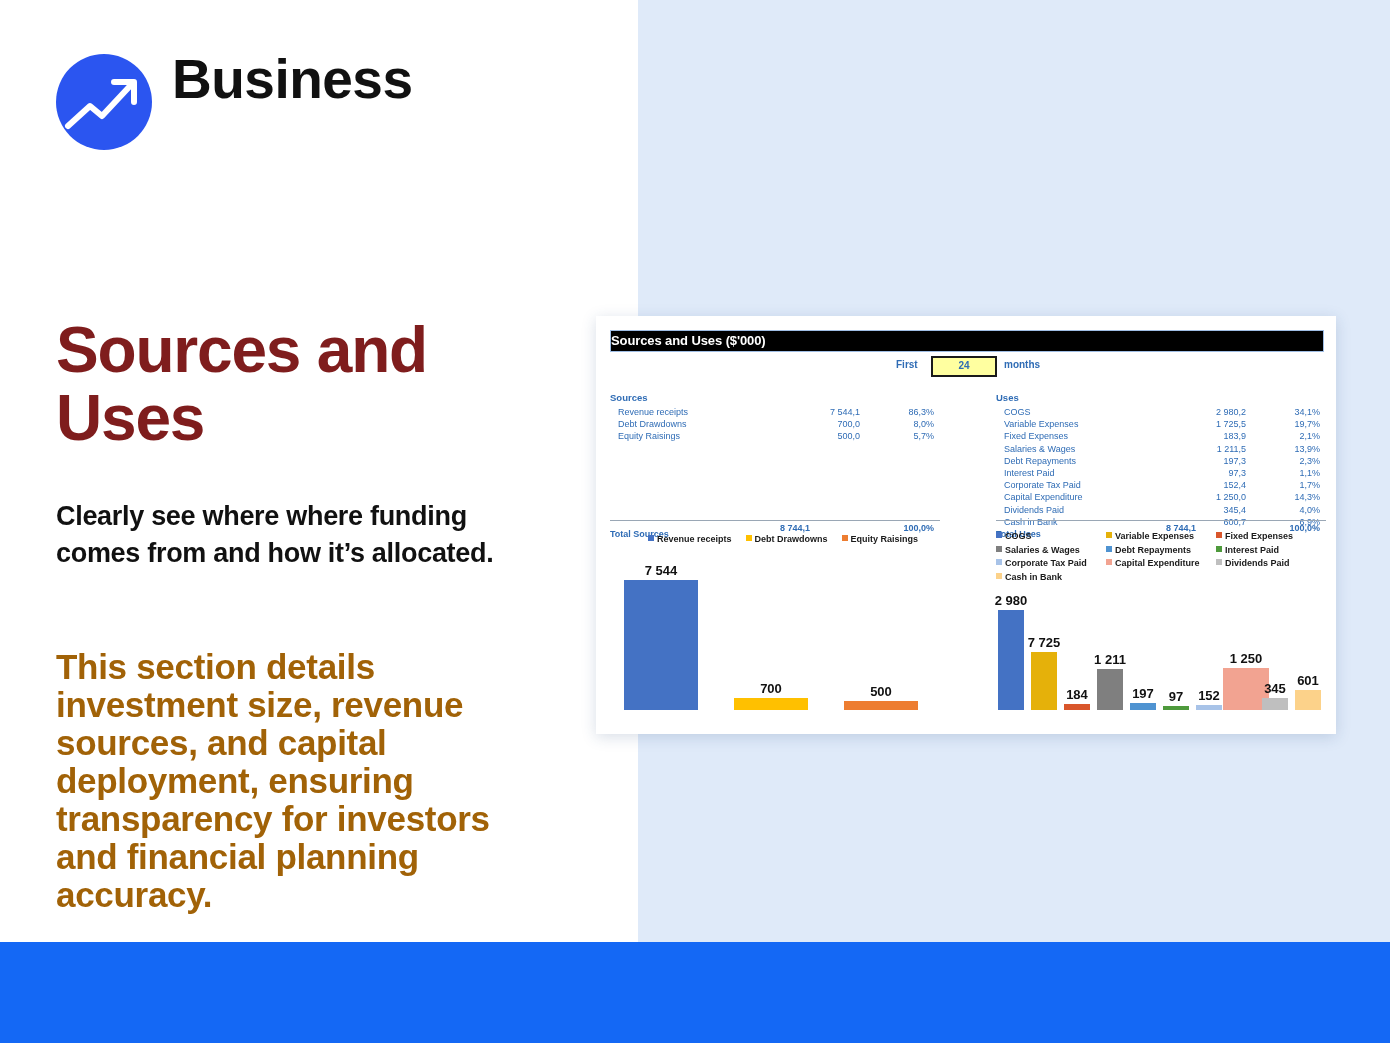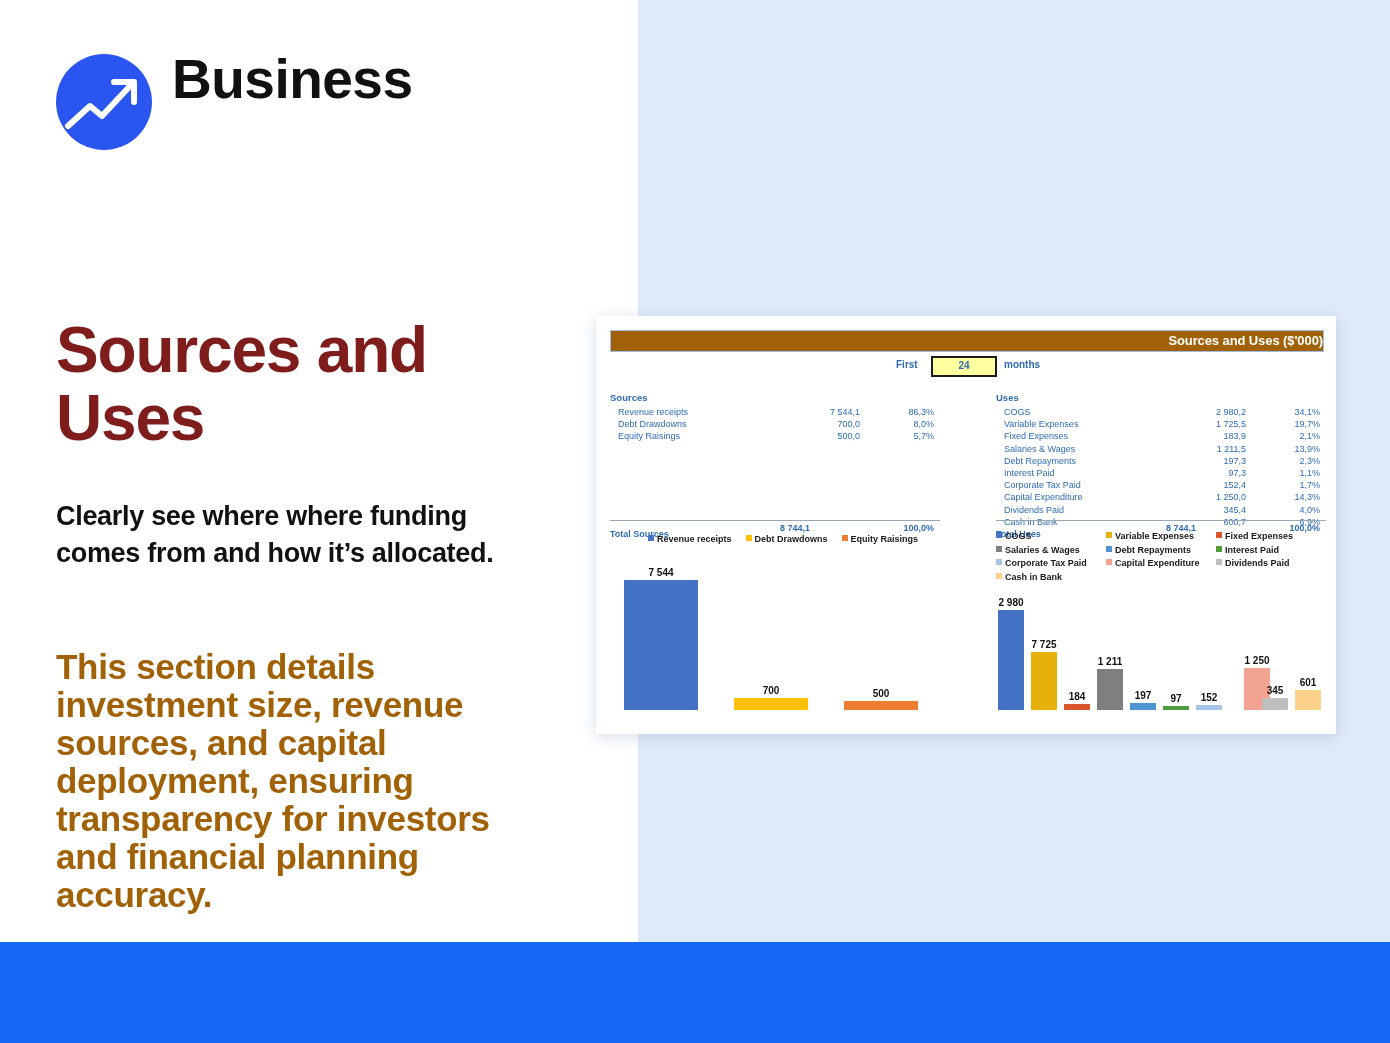--- a/index.html
+++ b/index.html
@@ -49,23 +49,23 @@
     letter-spacing:-0.3px;
   }
   
   #card{
     position:absolute;left:596px;top:316px;width:740px;height:418px;
     background:#ffffff;
     box-shadow:0 3px 14px rgba(40,70,120,0.18);
   }
   #card-title{
     position:absolute;left:14px;top:14px;width:712px;height:20px;
-    background:#a16207;border:1px solid #9fbde4;
+    background:#000000;border:1px solid #9fbde4;
     color:#ffffff;font-size:13px;font-weight:bold;
-    text-align:right;line-height:20px;letter-spacing:-0.1px;
+    text-align:left;line-height:20px;letter-spacing:-0.1px;
   }
   
   #months-row{position:absolute;left:300px;top:40px;height:18px;}
   #months-first{
     position:absolute;left:0;top:0;color:#2f6cb5;font-size:10px;font-weight:bold;line-height:18px;
   }
   #months-box{
     position:absolute;left:35px;top:0;width:62px;height:17px;
     background:#ffffa0;border:2px solid #1a1a1a;
     color:#2f6cb5;font-size:10px;font-weight:bold;text-align:center;line-height:15px;
@@ -97,21 +97,21 @@
   #legend-uses .li{display:inline-block;width:110px;white-space:nowrap;line-height:13.5px;}
   .sw{display:inline-block;width:6px;height:6px;margin-right:3px;vertical-align:1px;}
   
   .chart{position:absolute;}
   #chart-sources{left:14px;top:246px;width:330px;height:160px;}
   #chart-uses{left:396px;top:276px;width:336px;height:130px;}
   .barwrap{position:absolute;bottom:12px;}
   .bar{position:absolute;bottom:0;width:100%;}
   .blabel{
     position:absolute;width:60px;left:50%;margin-left:-30px;
-    text-align:center;font-size:10px;font-weight:bold;color:#111111;
+    text-align:center;font-size:13px;font-weight:bold;color:#111111;
     white-space:nowrap;
   }
 </style>
 </head>
 <body>
 
 <div id="right-panel"></div>
 <div id="bottom-bar"></div>
 
 <div id="logo">
@@ -266,21 +266,21 @@
         <div class="blabel" style="bottom: 8.61074px;">197</div>
       </div>
       <div class="barwrap" style="left: 171px; width: 26px; height: 4px;">
         <div class="bar" style="height: 4px; background: rgb(78, 154, 60);"></div>
         <div class="blabel" style="bottom: 6px;">97</div>
       </div>
       <div class="barwrap" style="left: 204px; width: 26px; height: 5.10067px;">
         <div class="bar" style="height: 5.10067px; background: rgb(168, 195, 232);"></div>
         <div class="blabel" style="bottom: 7.10067px;">152</div>
       </div>
-      <div class="barwrap" style="left: 252px; width: 26px; height: 41.9463px;">
+      <div class="barwrap" style="left: 231px; width: 46px; height: 41.9463px;">
         <div class="bar" style="height: 41.9463px; background: rgb(242, 163, 145);"></div>
         <div class="blabel" style="bottom: 43.9463px;">1 250</div>
       </div>
       <div class="barwrap" style="left: 270px; width: 26px; height: 11.5772px;">
         <div class="bar" style="height: 11.5772px; background: rgb(191, 191, 191);"></div>
         <div class="blabel" style="bottom: 13.5772px;">345</div>
       </div>
       <div class="barwrap" style="left: 303px; width: 26px; height: 20.1678px;">
         <div class="bar" style="height: 20.1678px; background: rgb(252, 210, 138);"></div>
         <div class="blabel" style="bottom: 22.1678px;">601</div>

